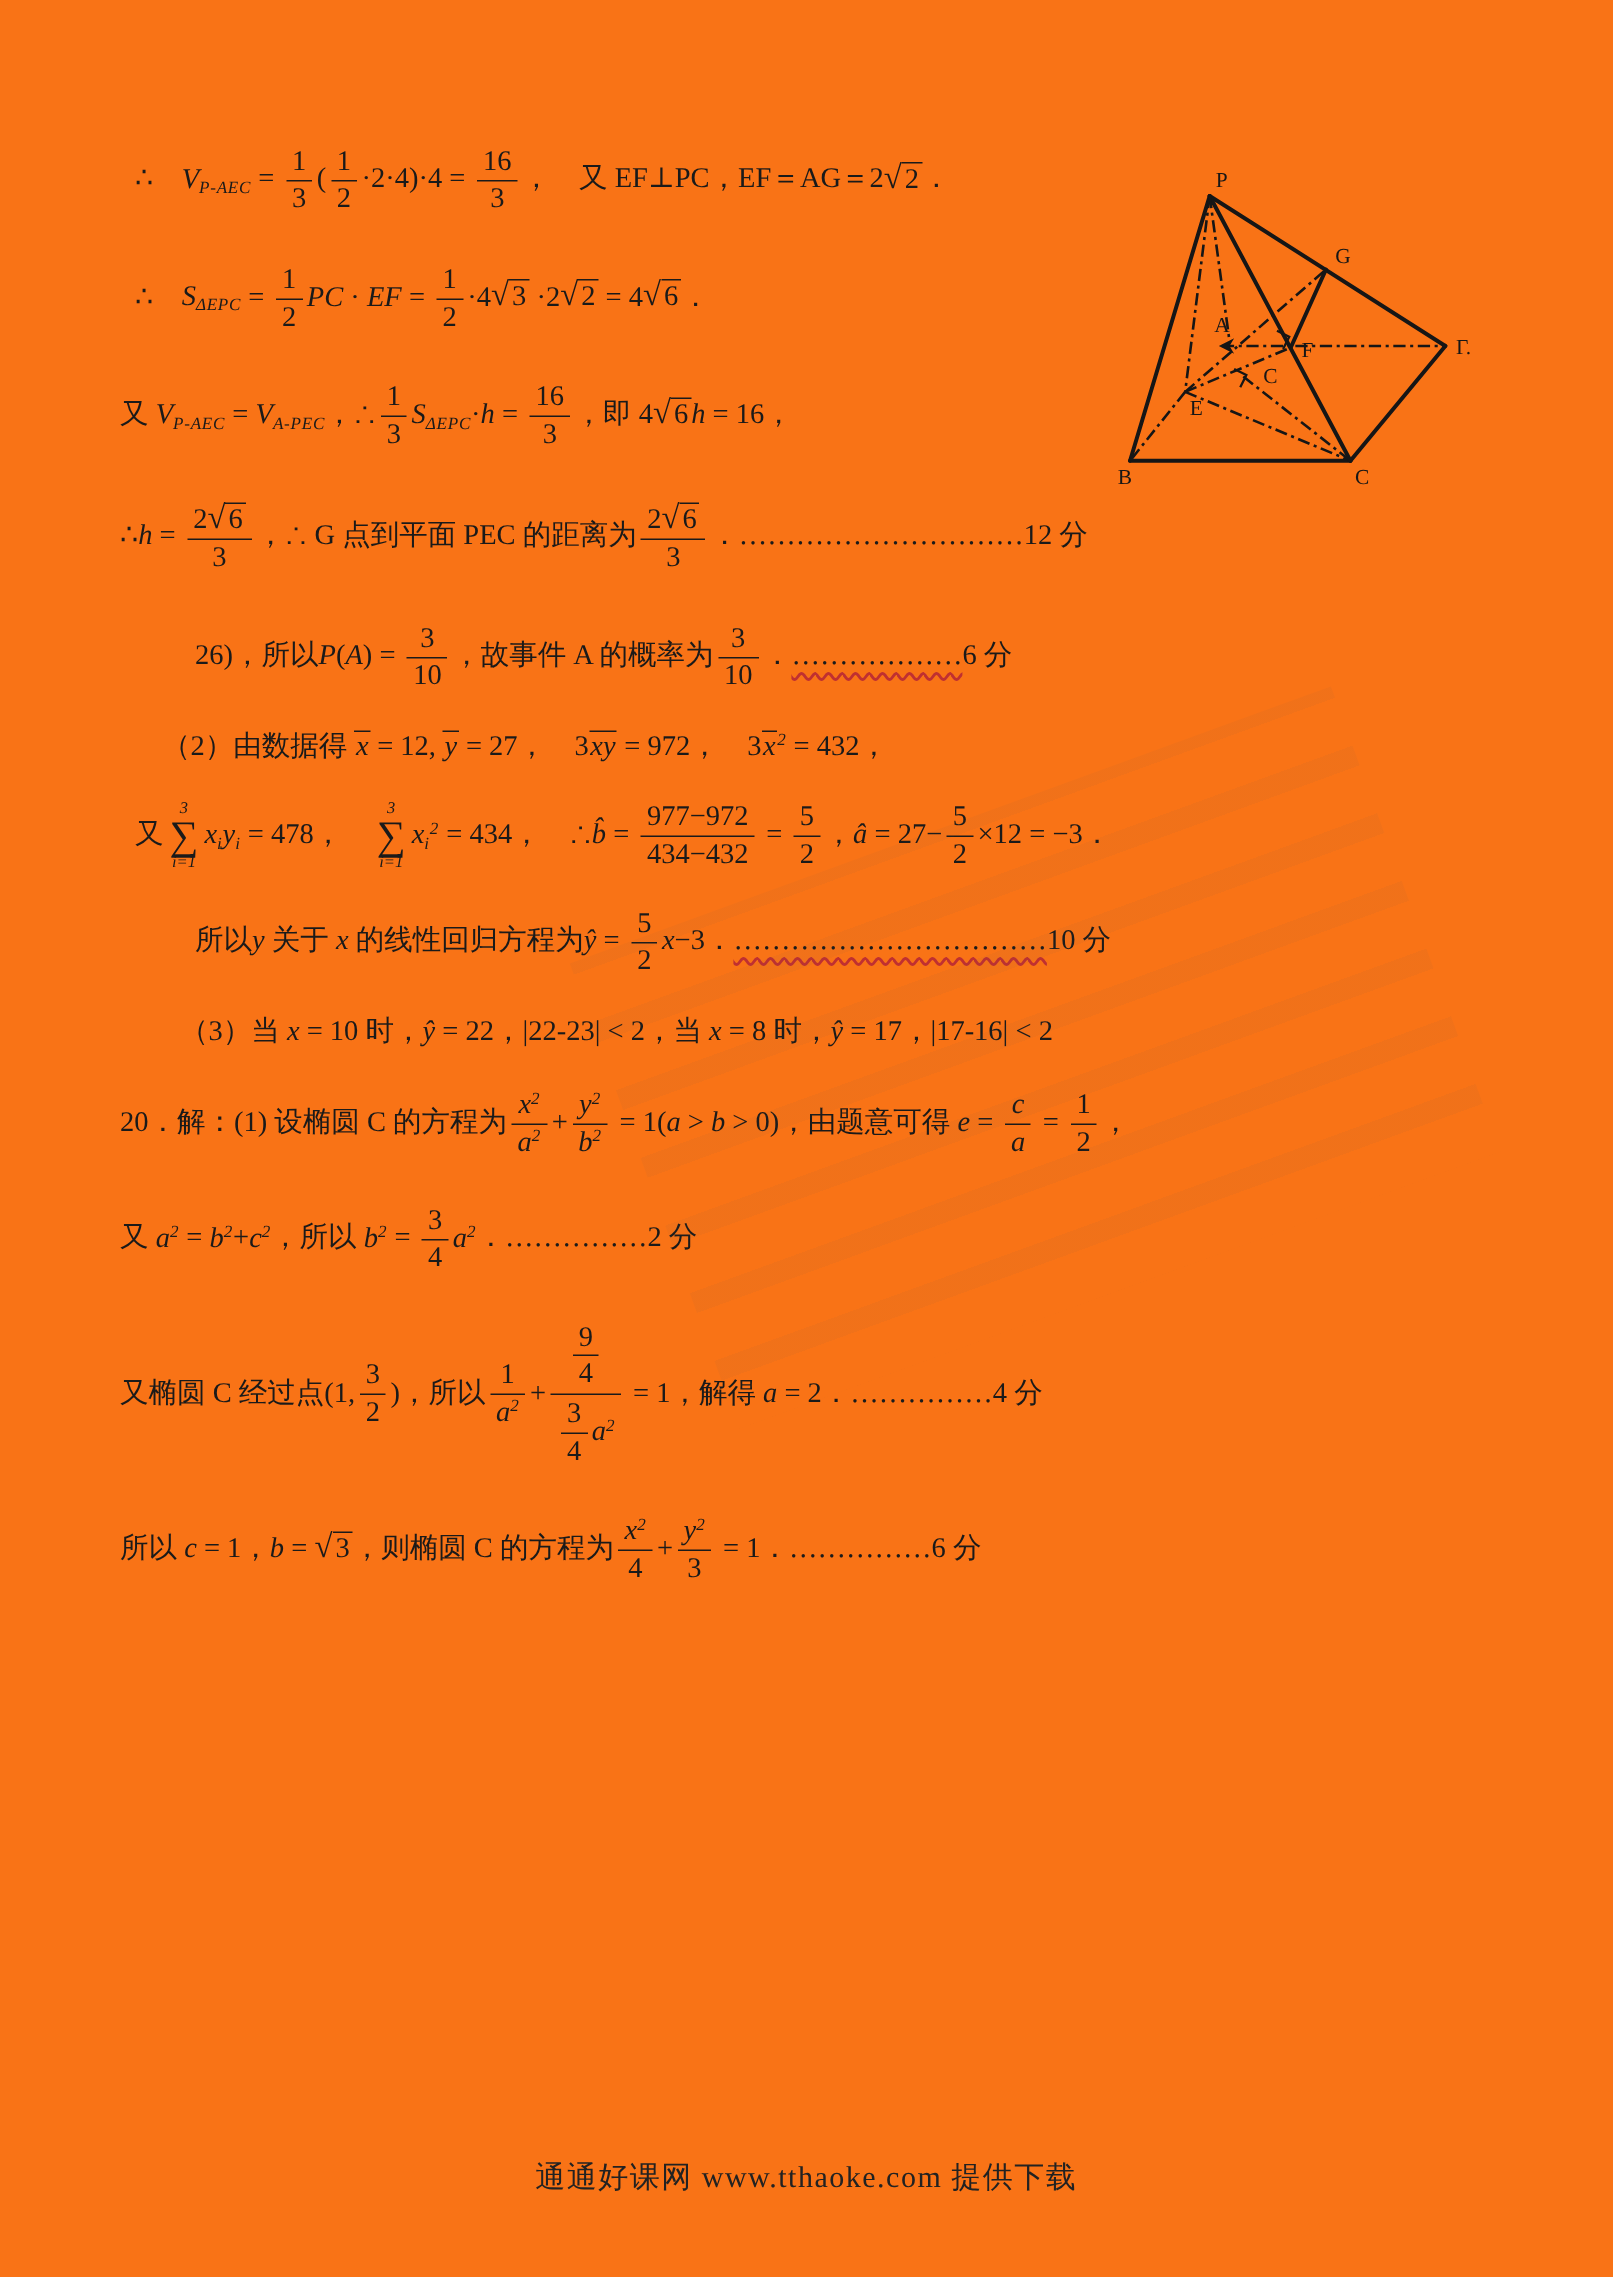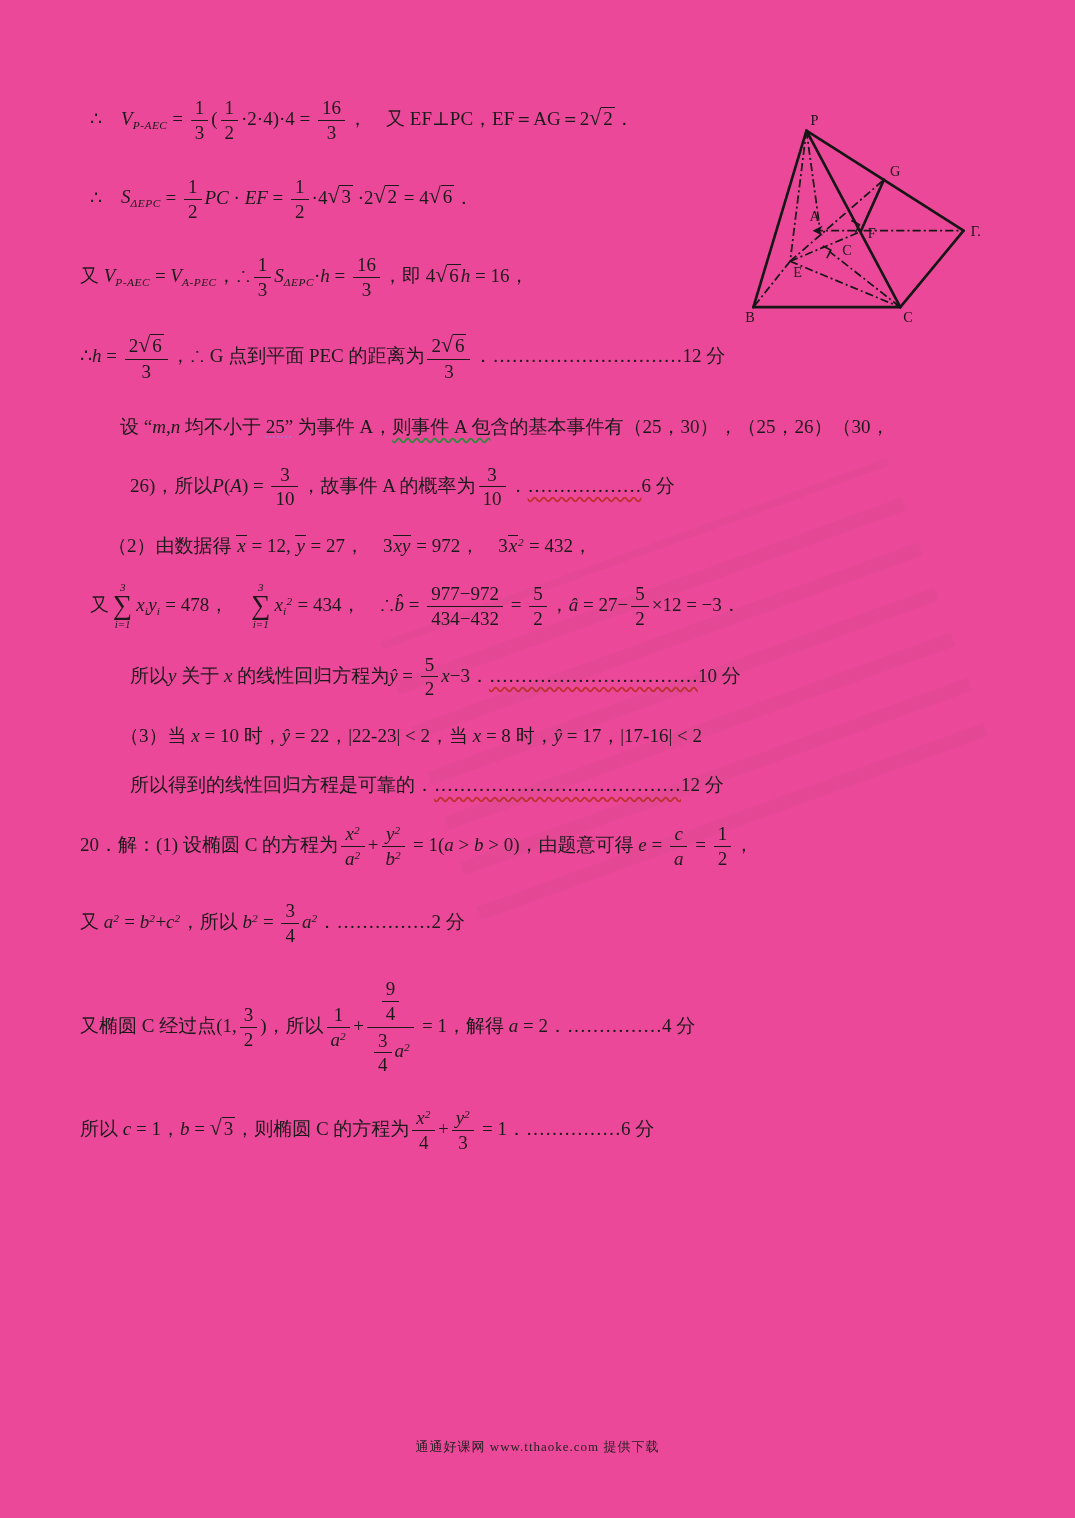--- a/index.html
+++ b/index.html
@@ -1,16 +1,16 @@
 <!DOCTYPE html>
 <html><head>
 <meta charset="utf-8">
 <style>
   html,body{margin:0;padding:0;background:#e8e8e8;}
-  .page{position:relative;width:1075px;height:1518px;background:#ec4899;overflow:hidden;
+  .page{position:relative;width:1075px;height:1518px;background:#f97316;overflow:hidden;
         font-family:"Liberation Serif","DejaVu Serif",serif;color:#1a1a1a;}
   .content{position:absolute;left:80px;top:96px;width:915px;}
   .blk{margin-bottom:24px;}
   .line{font-size:19px;line-height:1.4;margin-bottom:22px;white-space:nowrap;}
   .blk18 .line{margin-bottom:30px;}
   .blk20 .line{margin-bottom:28px;}
   .i0{padding-left:0;} .i1{padding-left:10px;} .i2{padding-left:28px;}
   .i3{padding-left:40px;} .i4{padding-left:50px;}
   .tx{font-family:"Liberation Serif","DejaVu Serif",serif;}
   .mr{}
@@ -34,50 +34,48 @@
   .figure{position:absolute;left:735px;top:98px;width:300px;height:250px;}
   .figure line,.figure path,.figure polyline{stroke:#161616;fill:none;}
   .figure .solid{stroke-width:2.6;stroke-linecap:round;}
   .figure .dd{stroke-width:1.7;stroke-dasharray:8 3 2 3;}
   .figure .ra{stroke-width:1.5;}
   .figure text{font-family:"Liberation Serif","DejaVu Serif",serif;font-size:14px;fill:#161616;}
   .wm{position:absolute;left:420px;top:540px;width:540px;height:330px;pointer-events:none;
       transform:rotate(-20deg);opacity:0.05;
       background:repeating-linear-gradient(0deg,transparent 0 34px,#555 34px 48px);}
   .footer{position:absolute;left:0;width:1075px;top:1438px;text-align:center;
-          font-size:13px;color:#222;letter-spacing:1px;font-family:Liberation Serif, serif;}
+          font-size:20px;color:#222;letter-spacing:1px;font-family:Liberation Serif, serif;}
 </style>
 </head>
 <body>
 
 <div class="page">
 
   <div class="content">
     <div class="blk blk18">
         <div class="line i1"><span class="tx">∴　</span><span class="grp"><span class="mi">V</span><sub class="ss">P-AEC</sub></span><span class="mr"> = </span><span class="fr"><span class="n"><span class="mr">1</span></span><span class="d"><span class="mr">3</span></span></span><span class="mr">(</span><span class="fr"><span class="n"><span class="mr">1</span></span><span class="d"><span class="mr">2</span></span></span><span class="mr">·2·4)·4 = </span><span class="fr"><span class="n"><span class="mr">16</span></span><span class="d"><span class="mr">3</span></span></span><span class="tx">，　又 EF⊥PC，EF＝AG＝</span><span class="mr">2</span><span class="sq"><span class="rs">√</span><span class="rc"><span class="mr">2</span></span></span><span class="tx">．</span></div>
         <div class="line i1"><span class="tx">∴　</span><span class="grp"><span class="mi">S</span><sub class="ss">ΔEPC</sub></span><span class="mr"> = </span><span class="fr"><span class="n"><span class="mr">1</span></span><span class="d"><span class="mr">2</span></span></span><span class="mi">PC</span><span class="mr"> · </span><span class="mi">EF</span><span class="mr"> = </span><span class="fr"><span class="n"><span class="mr">1</span></span><span class="d"><span class="mr">2</span></span></span><span class="mr">·4</span><span class="sq"><span class="rs">√</span><span class="rc"><span class="mr">3</span></span></span><span class="mr"> ·2</span><span class="sq"><span class="rs">√</span><span class="rc"><span class="mr">2</span></span></span><span class="mr"> = 4</span><span class="sq"><span class="rs">√</span><span class="rc"><span class="mr">6</span></span></span><span class="tx">．</span></div>
         <div class="line i0"><span class="tx">又 </span><span class="grp"><span class="mi">V</span><sub class="ss">P-AEC</sub></span><span class="mr"> = </span><span class="grp"><span class="mi">V</span><sub class="ss">A-PEC</sub></span><span class="tx">，∴</span><span class="fr"><span class="n"><span class="mr">1</span></span><span class="d"><span class="mr">3</span></span></span><span class="grp"><span class="mi">S</span><sub class="ss">ΔEPC</sub></span><span class="mr">·</span><span class="mi">h</span><span class="mr"> = </span><span class="fr"><span class="n"><span class="mr">16</span></span><span class="d"><span class="mr">3</span></span></span><span class="tx">，即 </span><span class="mr">4</span><span class="sq"><span class="rs">√</span><span class="rc"><span class="mr">6</span></span></span><span class="mi">h</span><span class="mr"> = 16</span><span class="tx">，</span></div>
         <div class="line i0"><span class="tx">∴</span><span class="mi">h</span><span class="mr"> = </span><span class="fr"><span class="n"><span class="mr">2</span><span class="sq"><span class="rs">√</span><span class="rc"><span class="mr">6</span></span></span></span><span class="d"><span class="mr">3</span></span></span><span class="tx">，∴ G 点到平面 PEC 的距离为</span><span class="fr"><span class="n"><span class="mr">2</span><span class="sq"><span class="rs">√</span><span class="rc"><span class="mr">6</span></span></span></span><span class="d"><span class="mr">3</span></span></span><span class="tx">．</span><span class="tx">…………………………</span><span class="tx">12 分</span></div>
       </div>
     <div class="blk blk19">
-        <div class="line i3"><span class="tx">设 “</span><span class="mi">m,n</span><span class="tx"> 均不小于 </span><span class="tx pd">25”</span><span class="tx"> 为事件 A，</span><span class="tx gw">则事件 A 包</span><span class="tx">含的基本事件有（25，30），（25，26）（30，</span></div>
         <div class="line i4"><span class="tx">26)，所以</span><span class="mi">P</span><span class="mr">(</span><span class="mi">A</span><span class="mr">) = </span><span class="fr"><span class="n"><span class="mr">3</span></span><span class="d"><span class="mr">10</span></span></span><span class="tx">，故事件 A 的概率为</span><span class="fr"><span class="n"><span class="mr">3</span></span><span class="d"><span class="mr">10</span></span></span><span class="tx">．</span><span class="tx rw">………………</span><span class="tx">6 分</span></div>
         <div class="line i2"><span class="tx">（2）由数据得 </span><span class="ol"><span class="mi">x</span></span><span class="mr"> = 12, </span><span class="ol"><span class="mi">y</span></span><span class="mr"> = 27</span><span class="tx">，　</span><span class="mr">3</span><span class="ol"><span class="mi">xy</span></span><span class="mr"> = 972</span><span class="tx">，　</span><span class="mr">3</span><span class="grp"><span class="ol"><span class="mi">x</span></span><sup class="ss">2</sup></span><span class="mr"> = 432</span><span class="tx">，</span></div>
         <div class="line i1"><span class="tx">又</span><span class="sum">
             <span class="sl">3</span>
             <span class="sg">∑</span>
             <span class="sl">i=1</span>
           </span><span class="grp"><span class="mi">x</span><sub class="ss">i</sub></span><span class="grp"><span class="mi">y</span><sub class="ss">i</sub></span><span class="mr"> = 478</span><span class="tx">，　</span><span class="sum">
             <span class="sl">3</span>
             <span class="sg">∑</span>
             <span class="sl">i=1</span>
           </span><span class="grp"><span class="grp"><span class="mi">x</span><sub class="ss">i</sub></span><sup class="ss">2</sup></span><span class="mr"> = 434</span><span class="tx">，　∴</span><span class="mi">b̂</span><span class="mr"> = </span><span class="fr"><span class="n"><span class="mr">977−972</span></span><span class="d"><span class="mr">434−432</span></span></span><span class="mr"> = </span><span class="fr"><span class="n"><span class="mr">5</span></span><span class="d"><span class="mr">2</span></span></span><span class="tx">，</span><span class="mi">â</span><span class="mr"> = 27−</span><span class="fr"><span class="n"><span class="mr">5</span></span><span class="d"><span class="mr">2</span></span></span><span class="mr">×12 = −3</span><span class="tx">．</span></div>
         <div class="line i4"><span class="tx">所以</span><span class="mi">y</span><span class="tx"> 关于 </span><span class="mi">x</span><span class="tx"> 的线性回归方程为</span><span class="mi">ŷ</span><span class="mr"> = </span><span class="fr"><span class="n"><span class="mr">5</span></span><span class="d"><span class="mr">2</span></span></span><span class="mi">x</span><span class="mr">−3</span><span class="tx">．</span><span class="tx rw">……………………………</span><span class="tx">10 分</span></div>
         <div class="line i3"><span class="tx">（3）当 </span><span class="mi">x</span><span class="mr"> = 10</span><span class="tx"> 时，</span><span class="mi">ŷ</span><span class="mr"> = 22</span><span class="tx">，</span><span class="mr">|22-23| &lt; 2</span><span class="tx">，当 </span><span class="mi">x</span><span class="mr"> = 8</span><span class="tx"> 时，</span><span class="mi">ŷ</span><span class="mr"> = 17</span><span class="tx">，</span><span class="mr">|17-16| &lt; 2</span></div>
-        <div class="line i4"><span class="tx">所以得到的线性回归方程是可靠的．</span><span class="tx rw">…………………………………</span><span class="tx">12 分</span></div>
       </div>
     <div class="blk blk20">
         <div class="line i0"><span class="tx">20．解：(1) 设椭圆 C 的方程为</span><span class="fr"><span class="n"><span class="grp"><span class="mi">x</span><sup class="ss">2</sup></span></span><span class="d"><span class="grp"><span class="mi">a</span><sup class="ss">2</sup></span></span></span><span class="mr">+</span><span class="fr"><span class="n"><span class="grp"><span class="mi">y</span><sup class="ss">2</sup></span></span><span class="d"><span class="grp"><span class="mi">b</span><sup class="ss">2</sup></span></span></span><span class="mr"> = 1(</span><span class="mi">a</span><span class="mr"> &gt; </span><span class="mi">b</span><span class="mr"> &gt; 0)</span><span class="tx">，由题意可得 </span><span class="mi">e</span><span class="mr"> = </span><span class="fr"><span class="n"><span class="mi">c</span></span><span class="d"><span class="mi">a</span></span></span><span class="mr"> = </span><span class="fr"><span class="n"><span class="mr">1</span></span><span class="d"><span class="mr">2</span></span></span><span class="tx">，</span></div>
         <div class="line i0"><span class="tx">又 </span><span class="grp"><span class="mi">a</span><sup class="ss">2</sup></span><span class="mr"> = </span><span class="grp"><span class="mi">b</span><sup class="ss">2</sup></span><span class="mr">+</span><span class="grp"><span class="mi">c</span><sup class="ss">2</sup></span><span class="tx">，所以 </span><span class="grp"><span class="mi">b</span><sup class="ss">2</sup></span><span class="mr"> = </span><span class="fr"><span class="n"><span class="mr">3</span></span><span class="d"><span class="mr">4</span></span></span><span class="grp"><span class="mi">a</span><sup class="ss">2</sup></span><span class="tx">．</span><span class="tx">……………</span><span class="tx">2 分</span></div>
         <div class="line i0"><span class="tx">又椭圆 C 经过点</span><span class="mr">(1,</span><span class="fr"><span class="n"><span class="mr">3</span></span><span class="d"><span class="mr">2</span></span></span><span class="mr">)</span><span class="tx">，所以</span><span class="fr"><span class="n"><span class="mr">1</span></span><span class="d"><span class="grp"><span class="mi">a</span><sup class="ss">2</sup></span></span></span><span class="mr">+</span><span class="fr"><span class="n"><span class="fr"><span class="n"><span class="mr">9</span></span><span class="d"><span class="mr">4</span></span></span></span><span class="d"><span class="fr"><span class="n"><span class="mr">3</span></span><span class="d"><span class="mr">4</span></span></span><span class="grp"><span class="mi">a</span><sup class="ss">2</sup></span></span></span><span class="mr"> = 1</span><span class="tx">，解得 </span><span class="mi">a</span><span class="mr"> = 2</span><span class="tx">．</span><span class="tx">……………</span><span class="tx">4 分</span></div>
         <div class="line i0"><span class="tx">所以 </span><span class="mi">c</span><span class="mr"> = 1</span><span class="tx">，</span><span class="mi">b</span><span class="mr"> = </span><span class="sq"><span class="rs">√</span><span class="rc"><span class="mr">3</span></span></span><span class="tx">，则椭圆 C 的方程为</span><span class="fr"><span class="n"><span class="grp"><span class="mi">x</span><sup class="ss">2</sup></span></span><span class="d"><span class="mr">4</span></span></span><span class="mr">+</span><span class="fr"><span class="n"><span class="grp"><span class="mi">y</span><sup class="ss">2</sup></span></span><span class="d"><span class="mr">3</span></span></span><span class="mr"> = 1</span><span class="tx">．</span><span class="tx">……………</span><span class="tx">6 分</span></div>
       </div>
   </div>
 
   <svg class="figure" viewBox="0 0 290 245">

